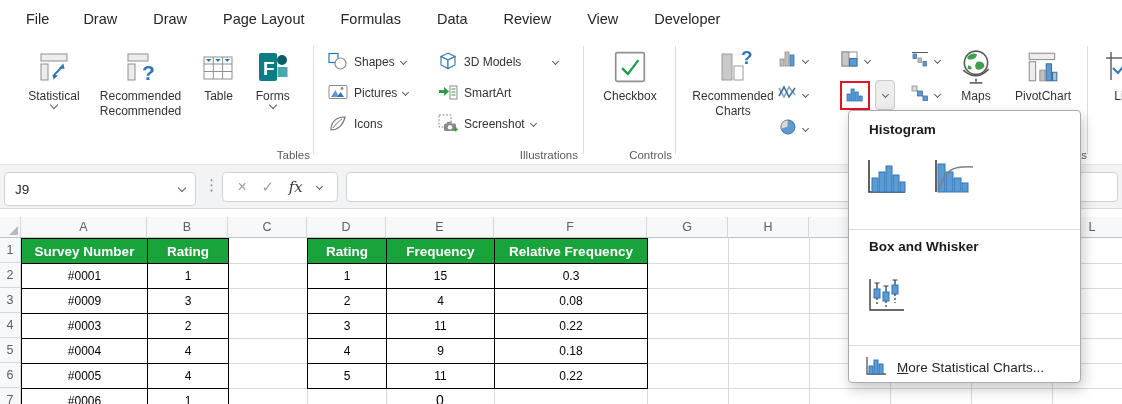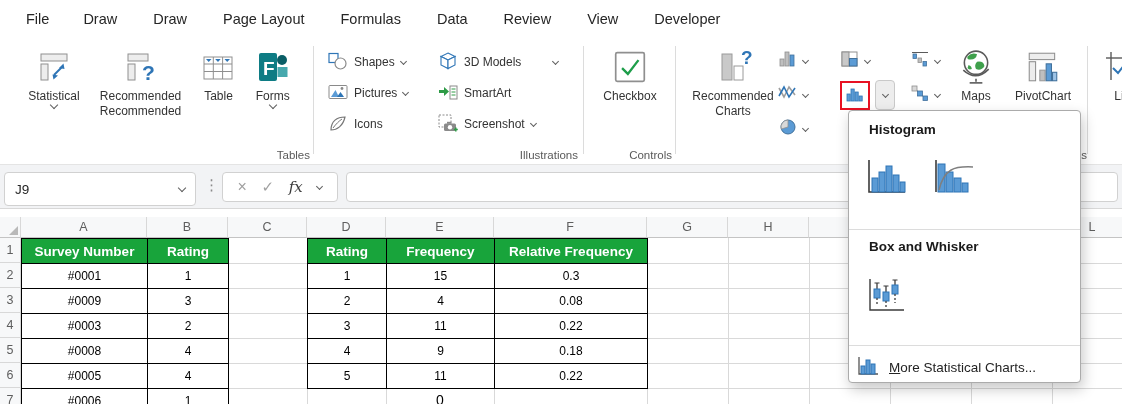--- a/index.html
+++ b/index.html
@@ -60,21 +60,21 @@
   table.xl { border-collapse:collapse; position:absolute; table-layout:fixed; background:#fff; }
   table.xl td { border:1px solid #000; text-align:center; font-size:12px; color:#000; height:25px; padding:0; background:#fff; overflow:hidden; white-space:nowrap; }
   table.xl td.ghead { background:#18A43B; color:#fff; font-weight:700; font-size:13.5px; }
   .e7cell { position:absolute; left:386px; top:179px; width:108px; height:25px; text-align:center; font-size:14px; color:#000; line-height:24px; }
 
   
   .dropdown { position:absolute; left:848px; top:110px; width:233px; height:273px; background:#fff; border:1px solid #ABABAB; border-radius:4px; box-shadow:2px 6px 14px rgba(0,0,0,0.22); z-index:40; }
   .dd-title { position:absolute; left:20px; font-size:13.5px; font-weight:700; color:#1a1a1a; }
   .dd-sep { position:absolute; left:0; right:0; height:1px; background:#DCDCDC; }
   .dd-tile { position:absolute; width:54px; height:56px; display:flex; align-items:center; justify-content:center; border-radius:3px; }
-  .dd-footer { position:absolute; left:0; right:0; top:241px; height:30px; display:flex; align-items:center; gap:10px; padding-left:8px; font-size:13.5px; color:#242424; }
+  .dd-footer { position:absolute; left:0; right:0; top:241px; height:30px; display:flex; align-items:center; gap:10px; padding-left:16px; font-size:13.5px; color:#242424; }
   .dd-footer u { text-decoration:underline; }
 </style>
 </head>
 <body>
 
 <div class="menubar">
   <div class="mtab">File</div>
   <div class="mtab pad-lg">Draw</div>
   <div class="mtab pad-lg">Draw</div>
   <div class="mtab pad-lg">Page Layout</div>
@@ -420,21 +420,21 @@
         </tr>
     <tr>
           <td>#0009</td>
           <td>3</td>
         </tr>
     <tr>
           <td>#0003</td>
           <td>2</td>
         </tr>
     <tr>
-          <td>#0008</td>
+          <td>#0004</td>
           <td>4</td>
         </tr>
     <tr>
           <td>#0005</td>
           <td>4</td>
         </tr>
     <tr>
           <td>#0006</td>
           <td>1</td>
         </tr>

